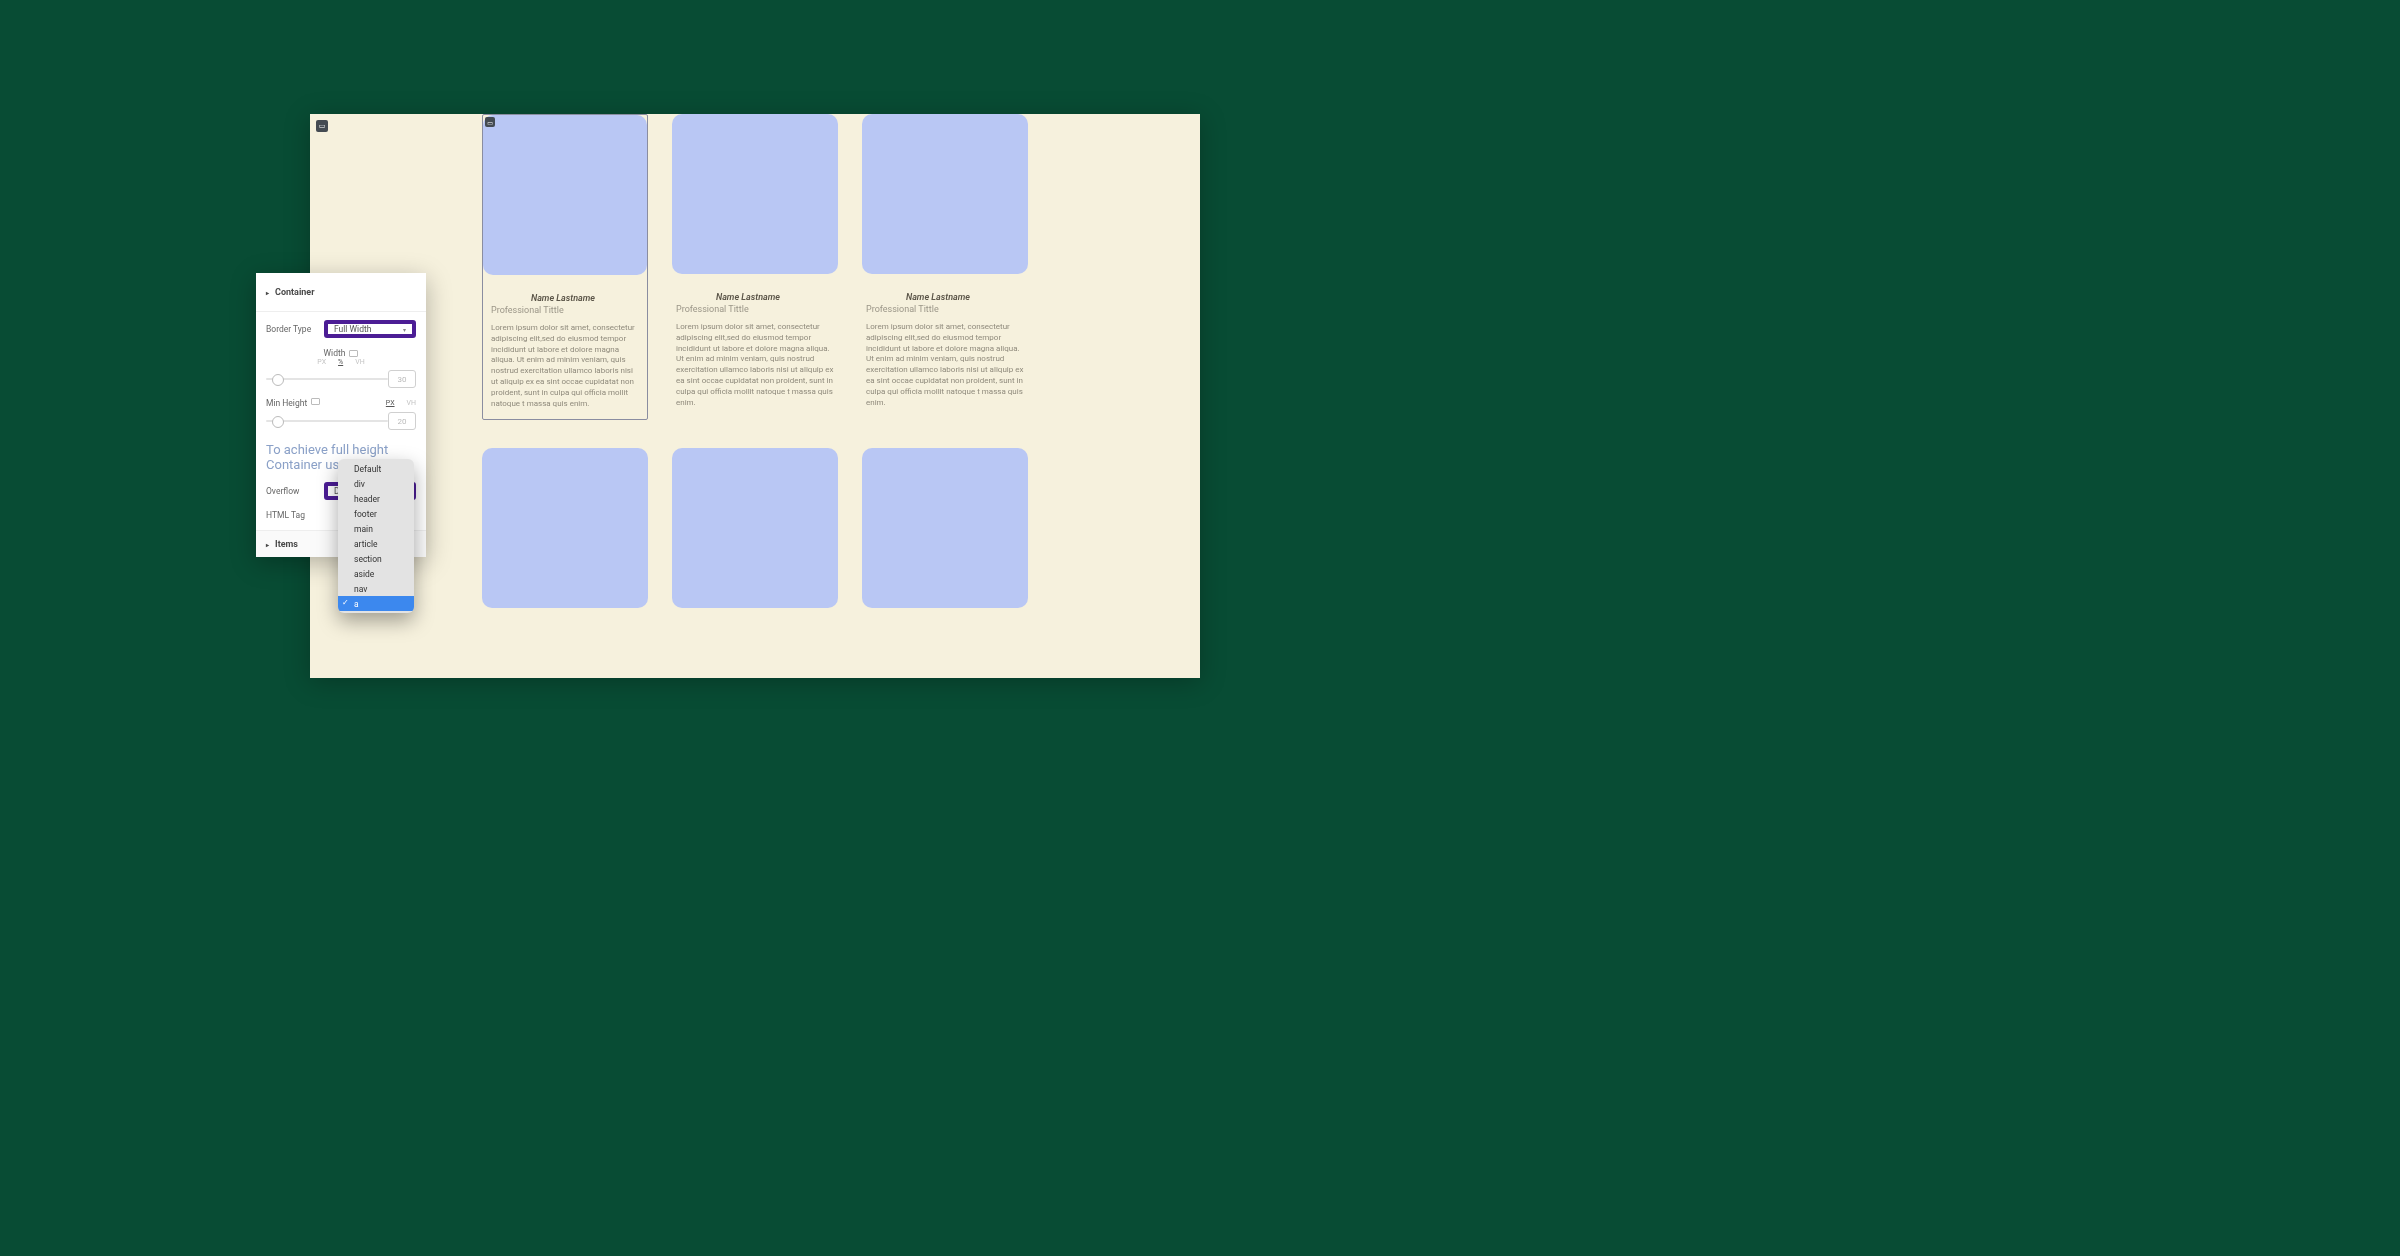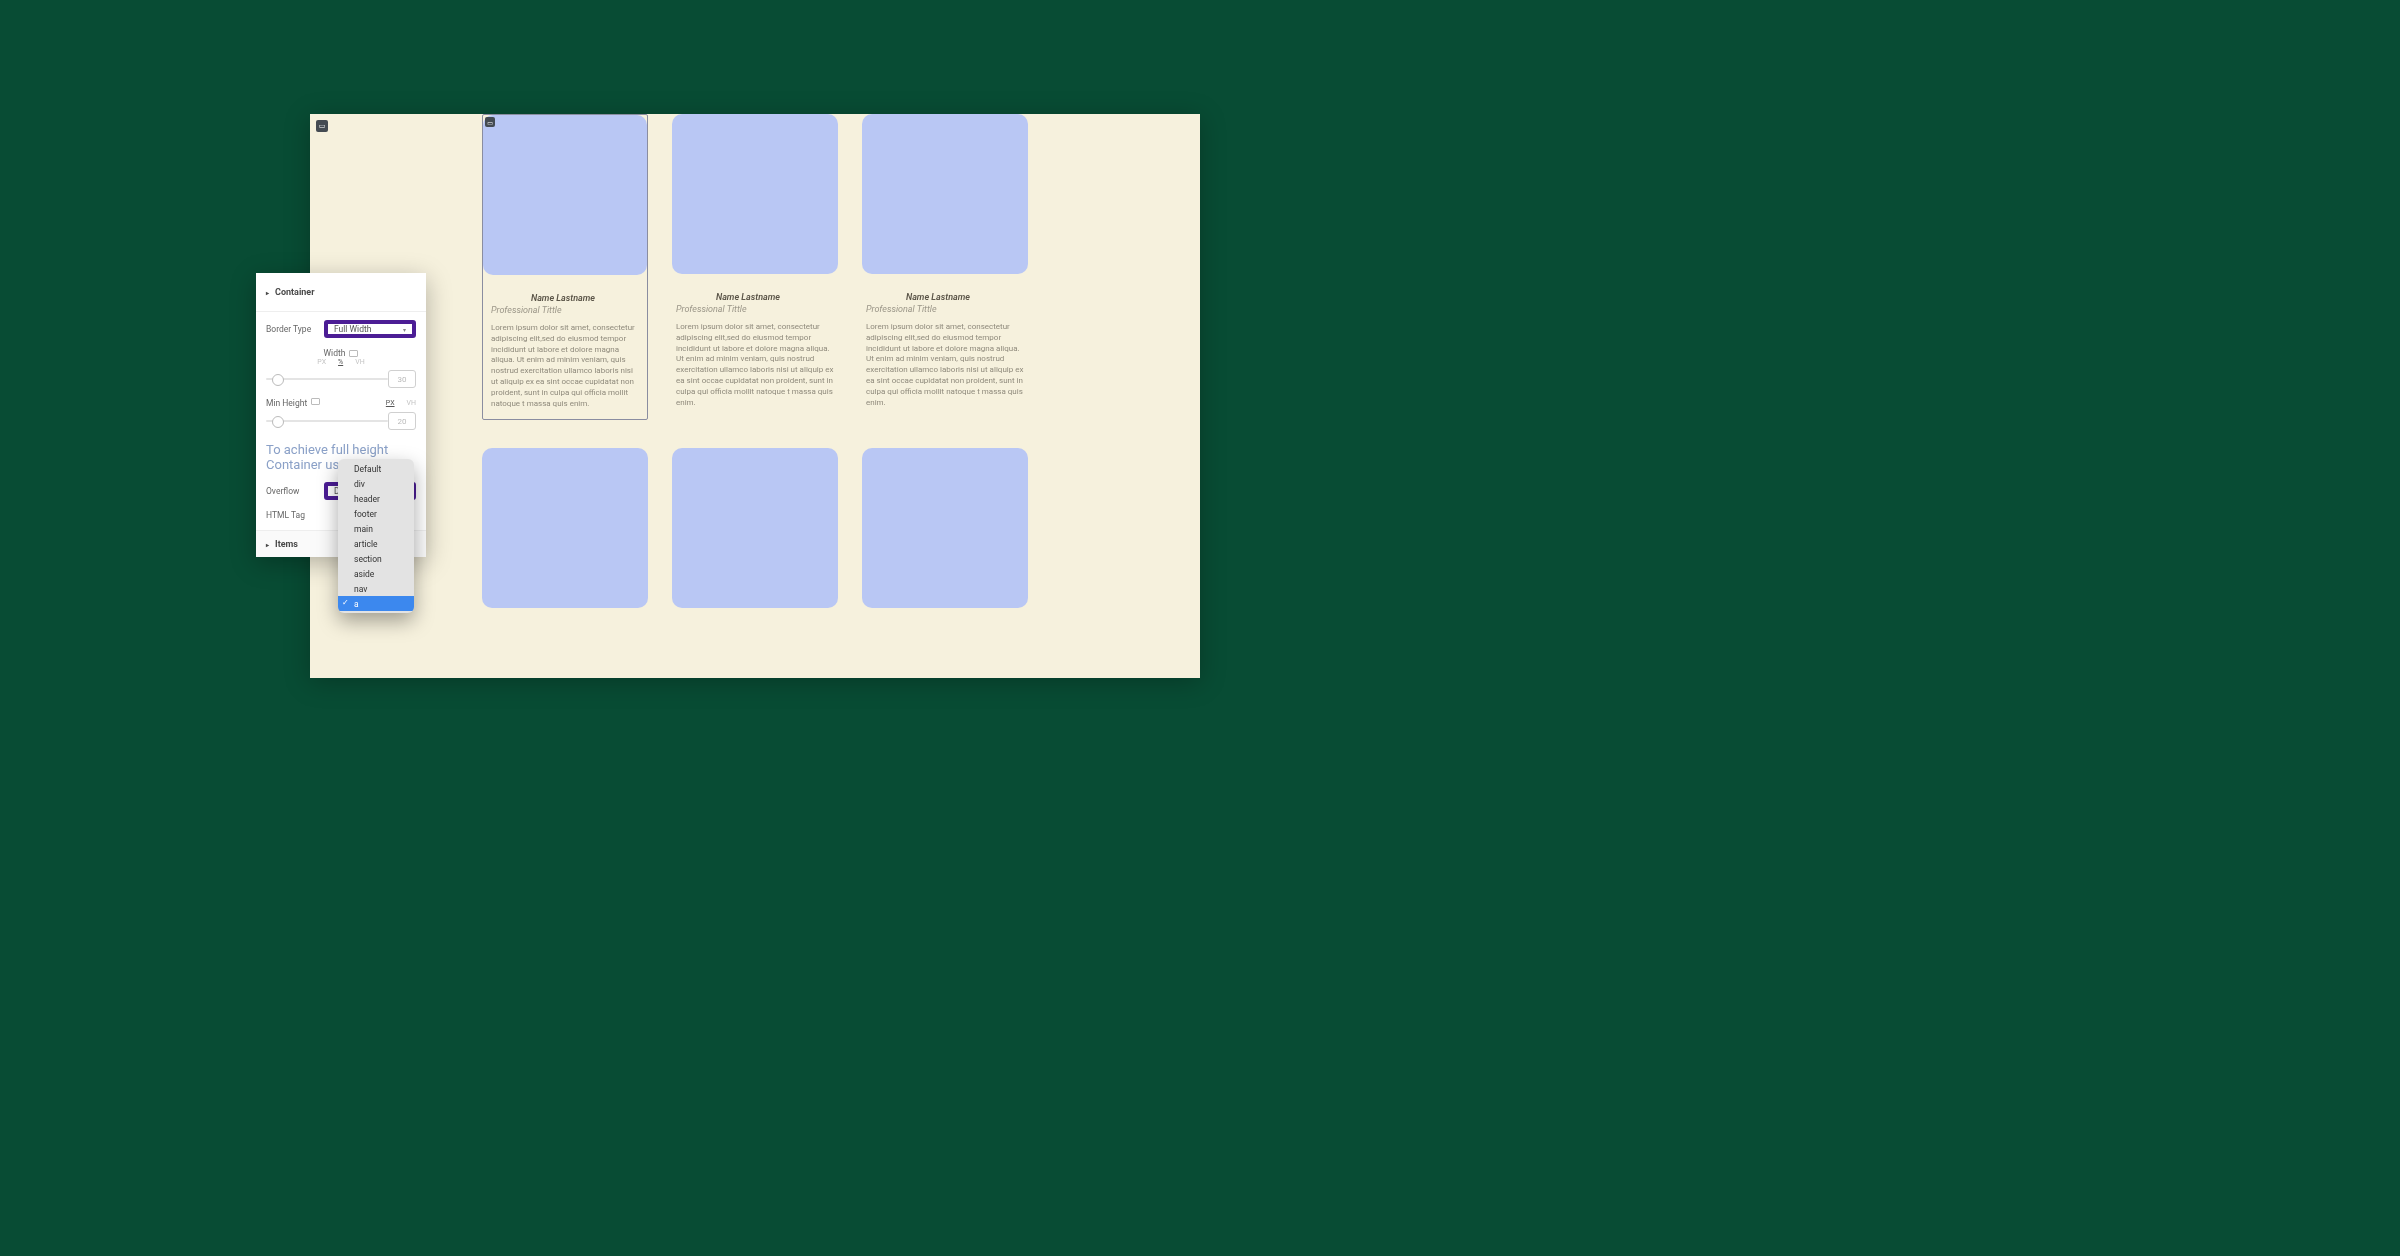--- a/index.html
+++ b/index.html
@@ -59,21 +59,21 @@
   }
   .thumb {
     width: 100%;
     height: 160px;
     background: #b9c7f4;
     border-radius: 10px;
   }
   .card.selected .thumb { border-radius: 10px; }
   .meta { padding: 18px 4px 0; }
   .name { font-style: italic; font-weight: 600; font-size: 9px; color: #5b5548; padding-left: 40px; }
-  .title { font-style: italic; font-size: 9px; color: #9b9688; margin-top: 2px; }
+  .title { font-size: 9px; color: #9b9688; margin-top: 2px; }
   .desc { font-size: 8px; color: #8f8a7c; line-height: 1.35; margin-top: 8px; }
   .card.selected .meta { padding: 18px 8px 10px; }
 
   
   .panel {
     position: absolute;
     left: 256px;
     top: 273px;
     width: 170px;
     background: #fff;

